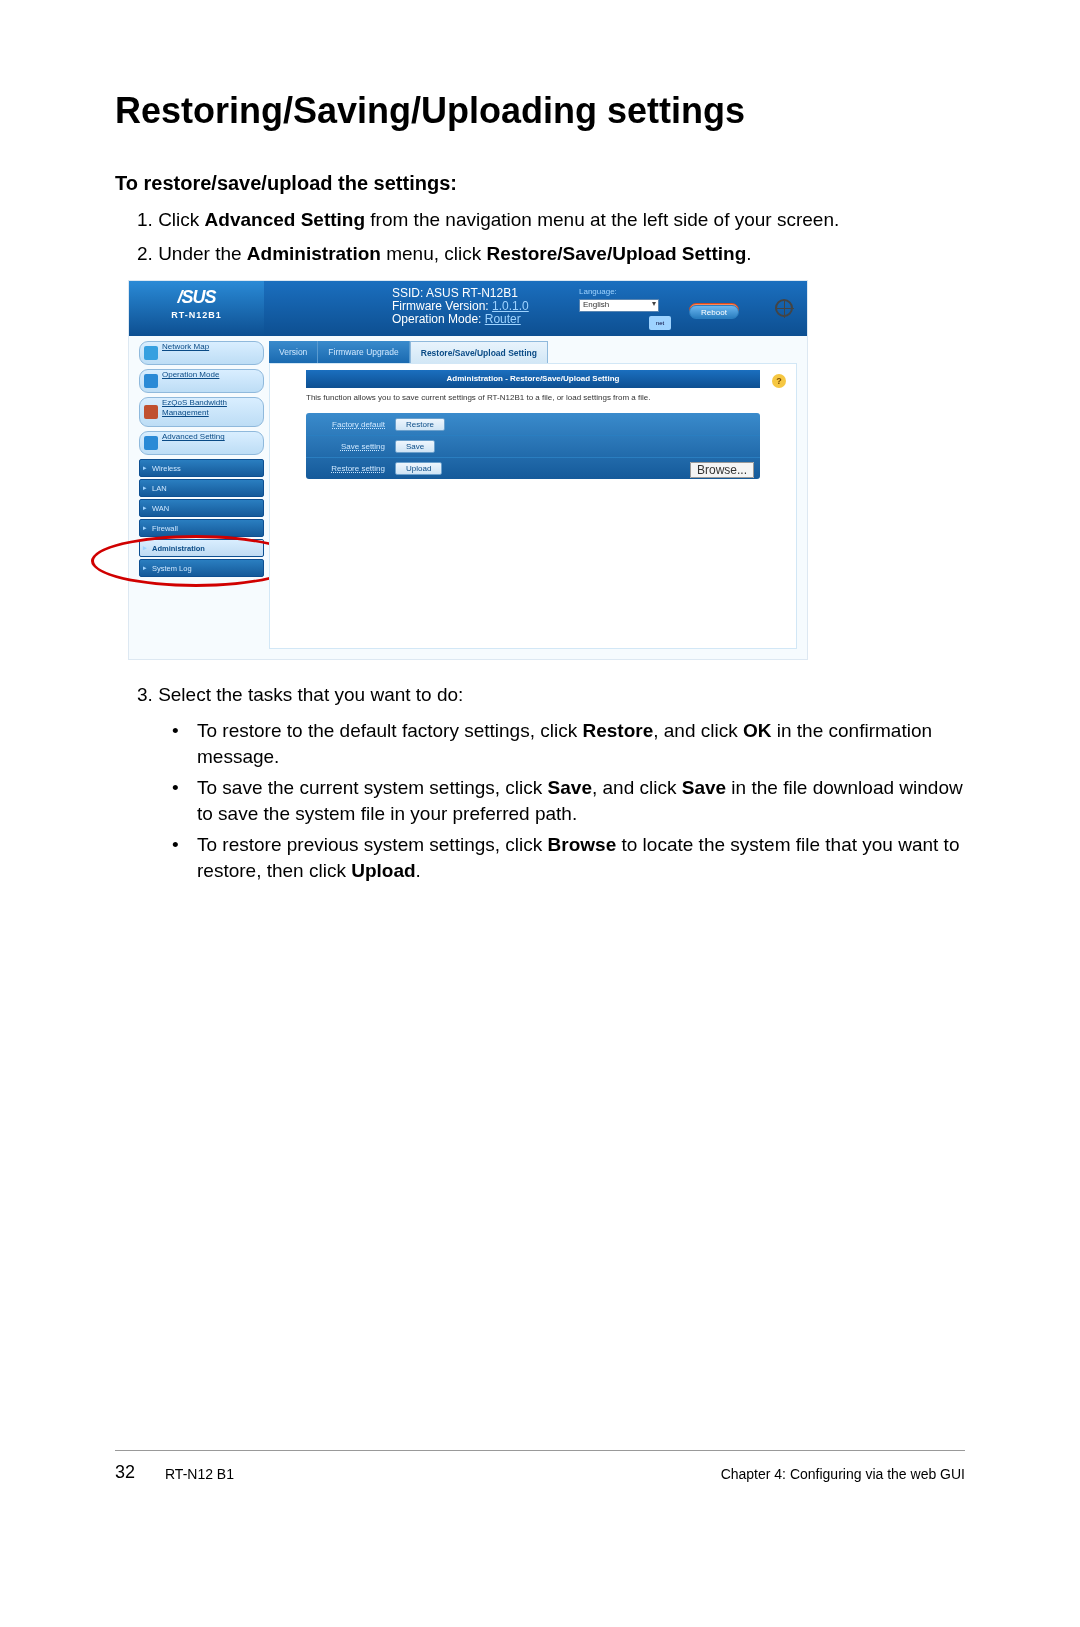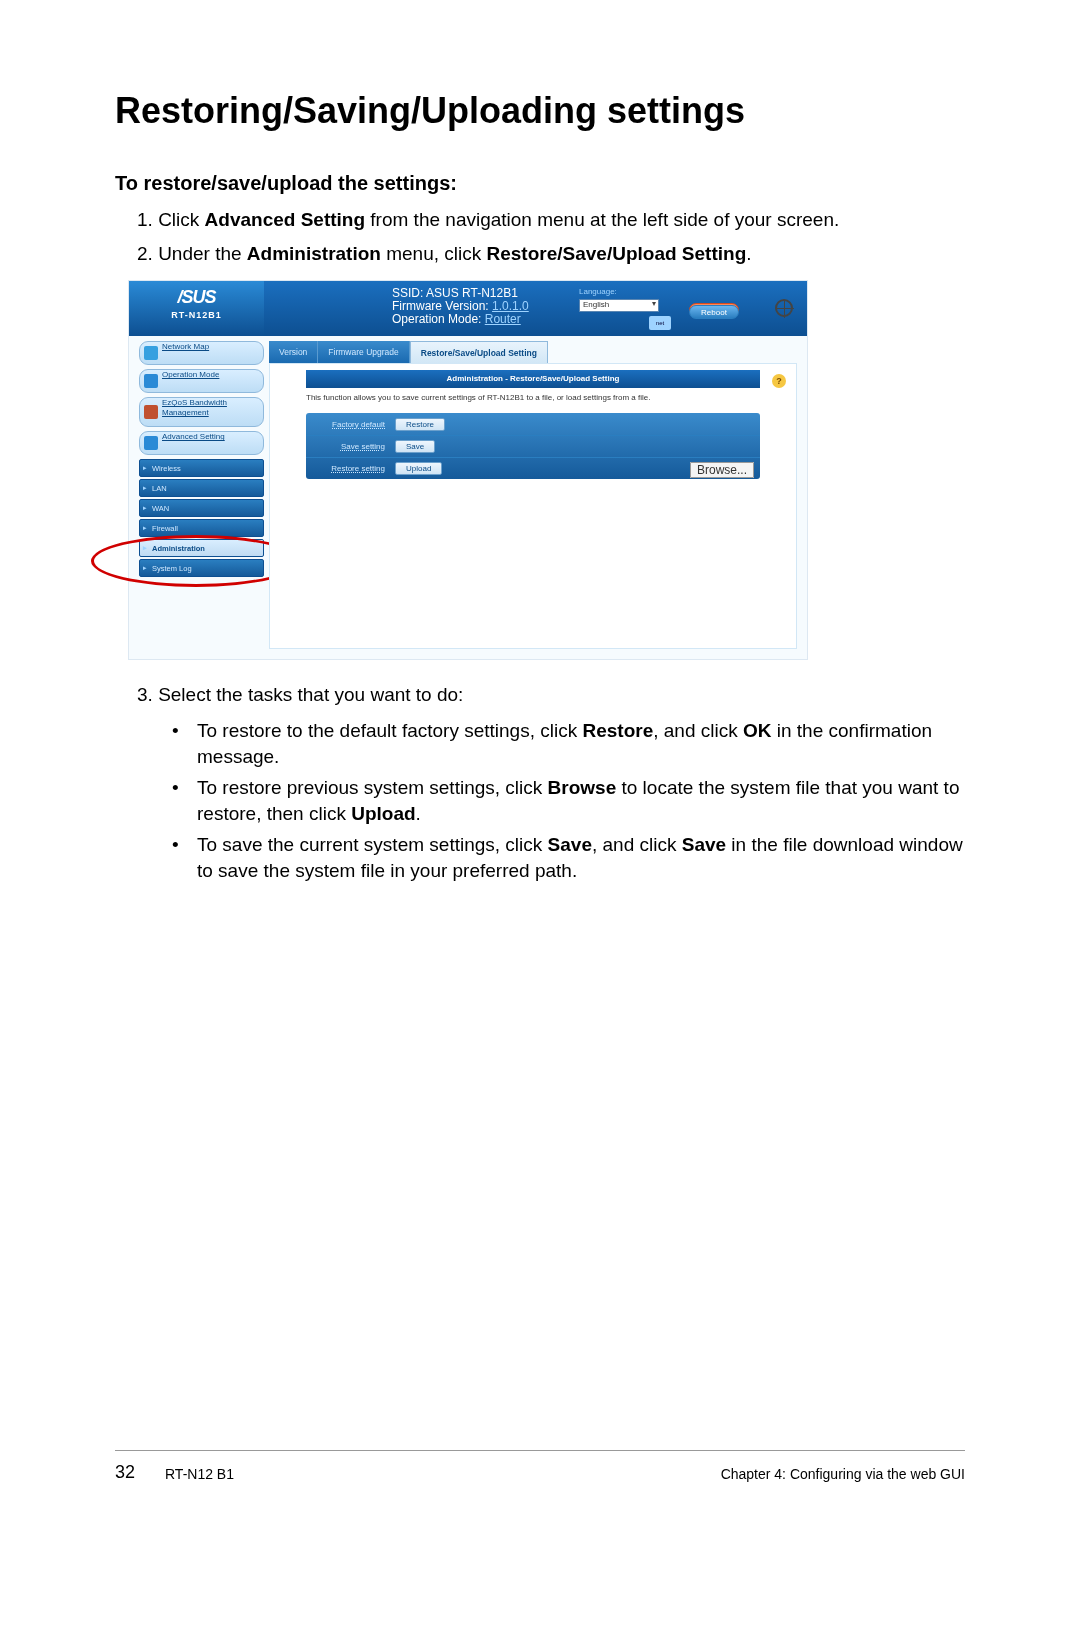--- a/index.html
+++ b/index.html
@@ -177,22 +177,22 @@
       </div>
 
     </div>
   </div>
 
   <ol class="steps">
     <li>
       <span class="num">3.  </span><span class="step-body">Select the tasks that you want to do:</span>
       <ul class="bullets">
         <li><span>To restore to the default factory settings, click </span><span class="b">Restore</span><span>, and click </span><span class="b">OK</span><span> in the confirmation message.</span></li>
+        <li><span>To save the current system settings, click </span><span class="b">Save</span><span>, and click </span><span class="b">Save</span><span> in the file download window to save the system file in your preferred path.</span></li>
         <li><span>To restore previous system settings, click </span><span class="b">Browse</span><span> to locate the system file that you want to restore, then click </span><span class="b">Upload</span><span>.</span></li>
-        <li><span>To save the current system settings, click </span><span class="b">Save</span><span>, and click </span><span class="b">Save</span><span> in the file download window to save the system file in your preferred path.</span></li>
       </ul>
     </li>
   </ol>
 
   <div class="footer-rule"></div>
   <div class="page-num">32</div>
   <div class="foot-model">RT-N12 B1</div>
   <div class="foot-chap">Chapter 4: Configuring via the web GUI</div>
 
 </div>

